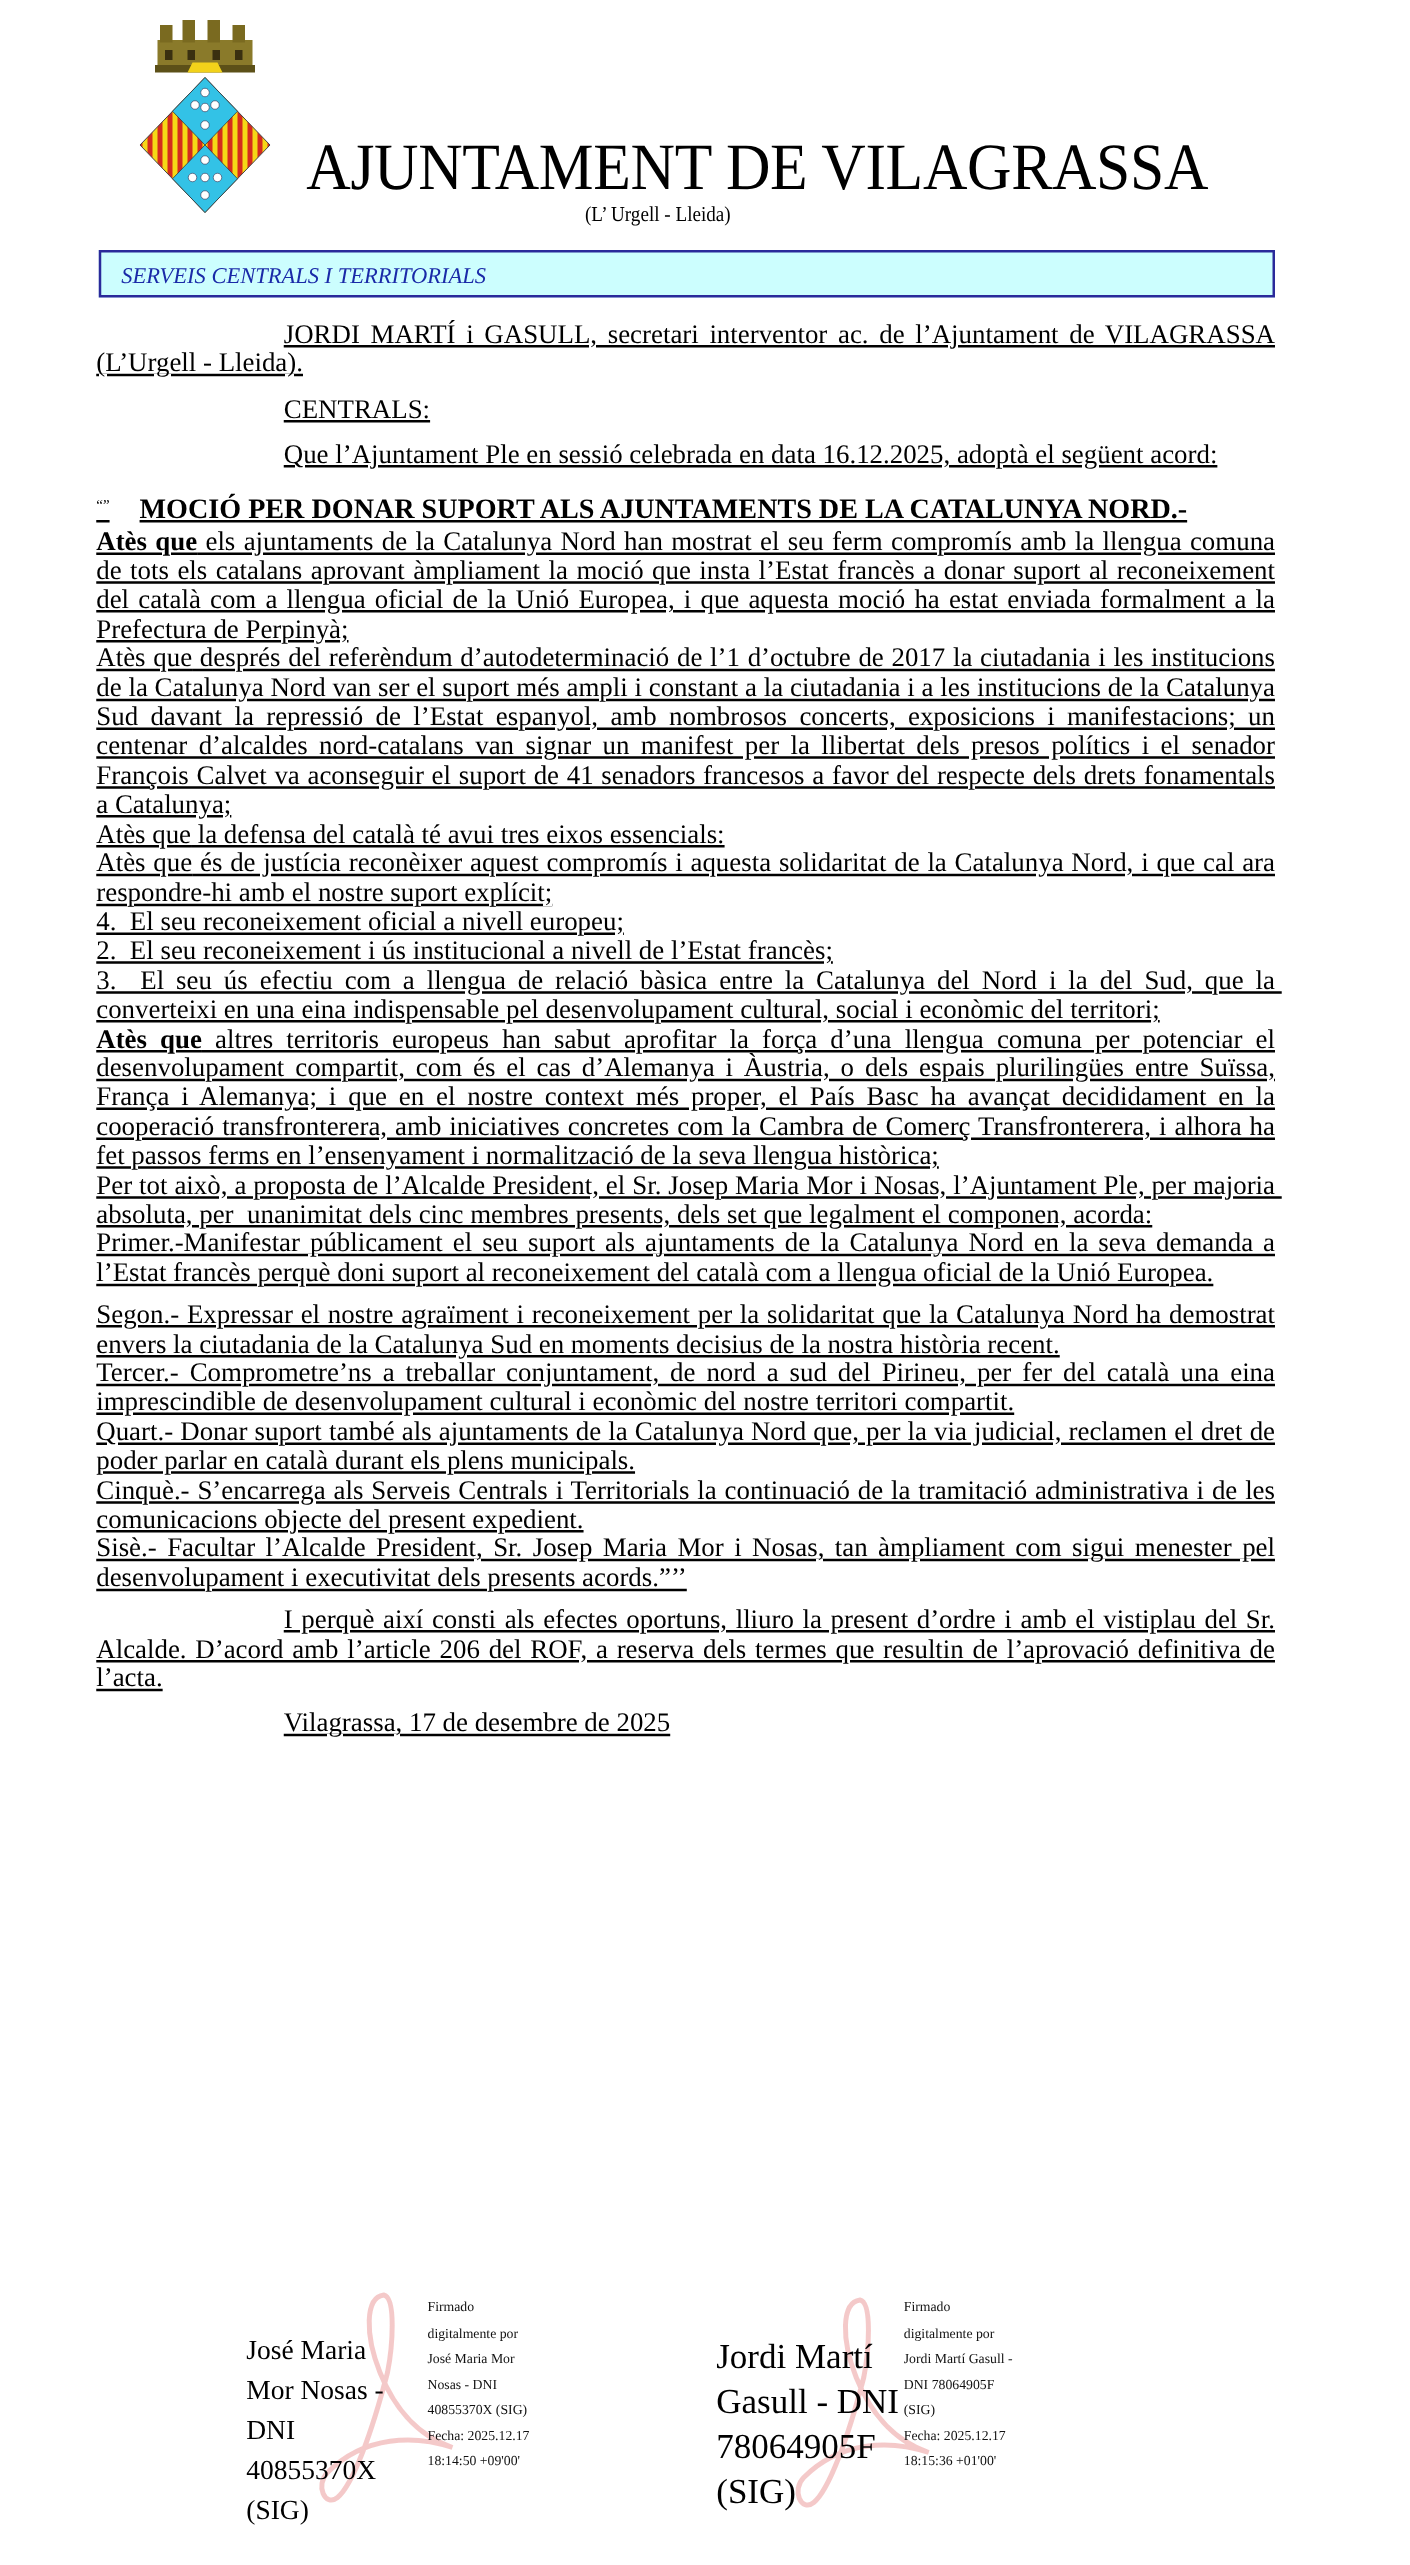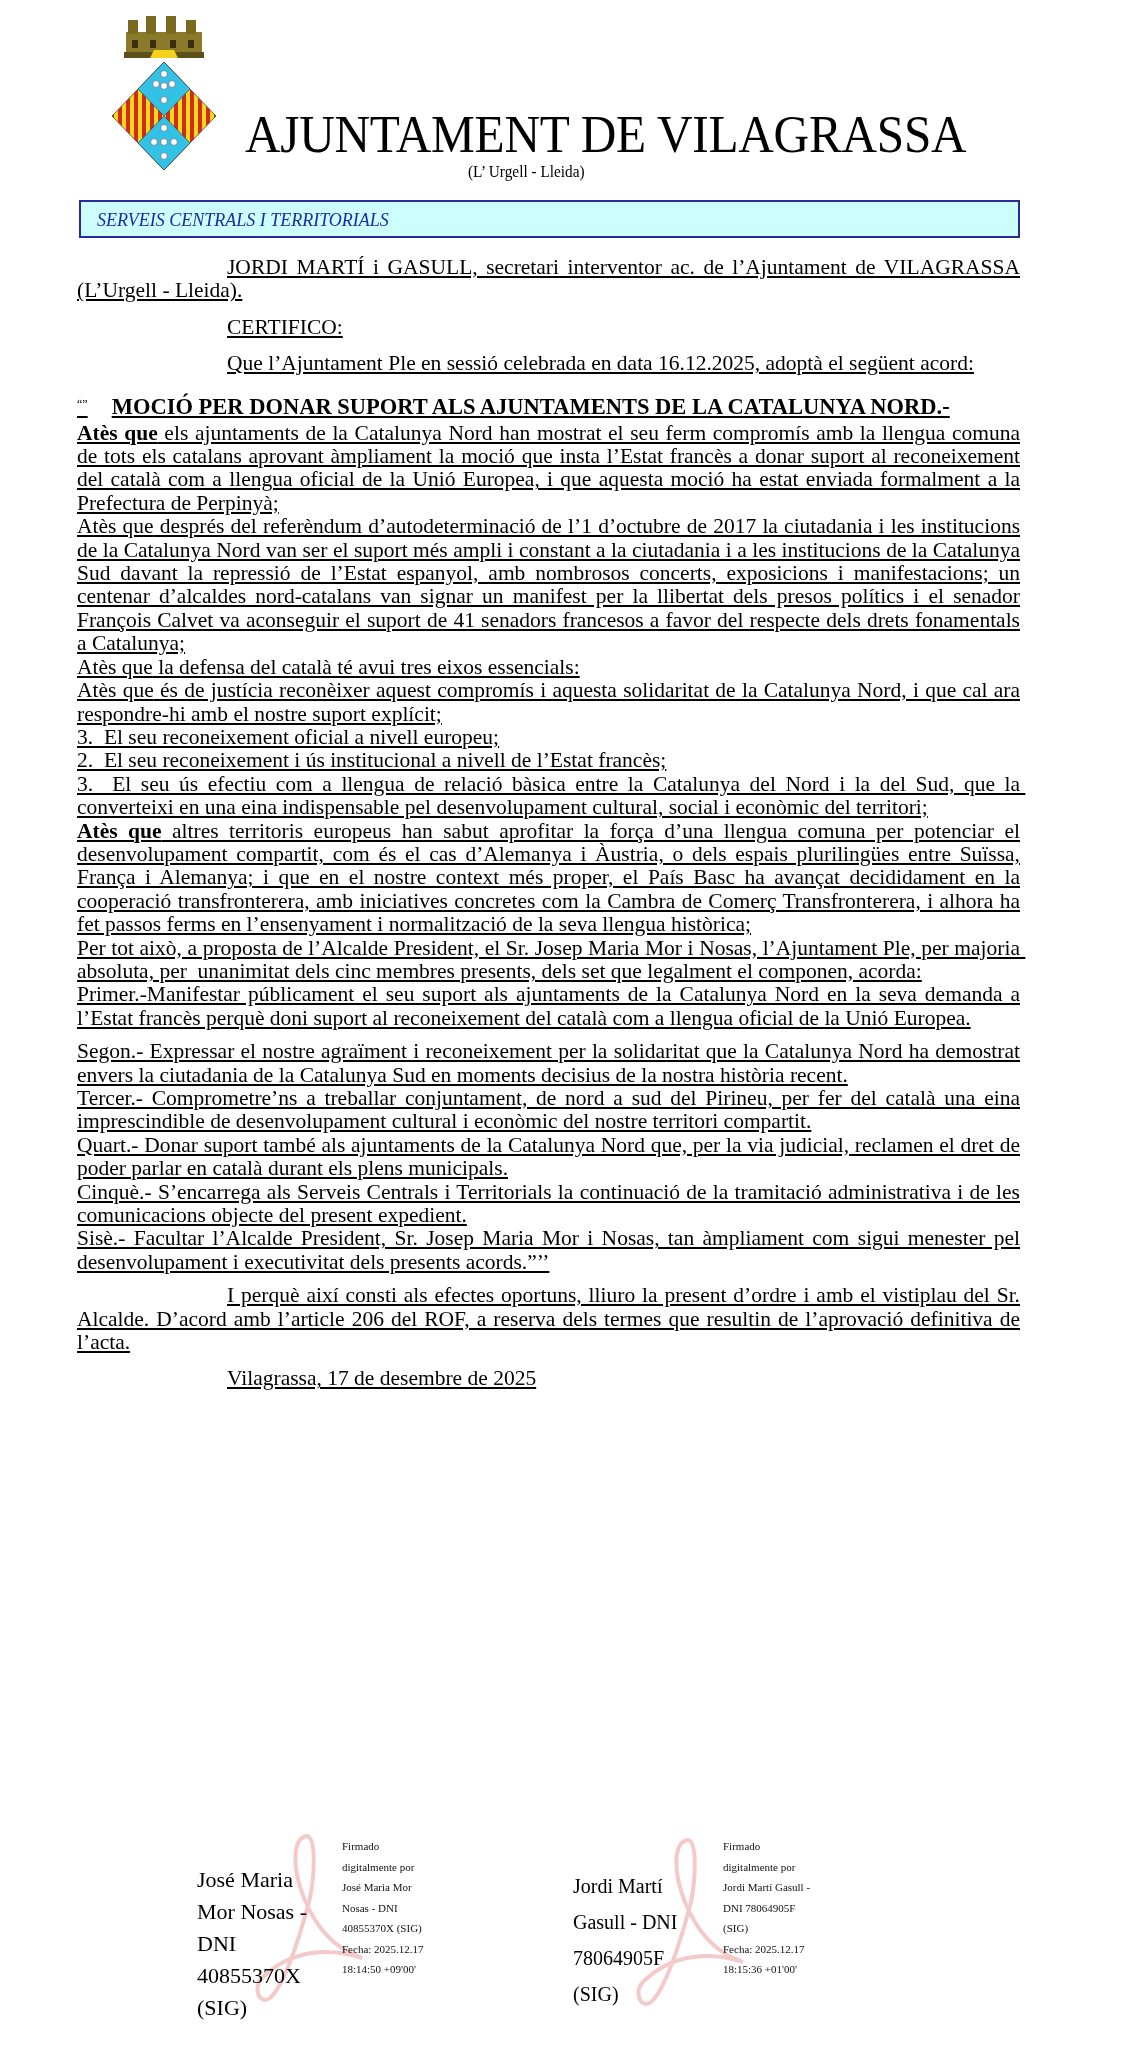--- a/index.html
+++ b/index.html
@@ -24,21 +24,21 @@
   b { font-weight:bold; }
 
   .sig { position:absolute; top:1848px; }
   .sig-name { position:absolute; left:0; top:16px; font-size:22px; line-height:32px; white-space:nowrap; }
   .sig-detail { position:absolute; font-size:11px; line-height:20.5px; white-space:nowrap; color:#111; }
   .sig-watermark { position:absolute; top:-20px; width:120px; height:190px; opacity:0.45; }
   #sig1 { left:197px; }
   #sig1 .sig-detail { left:145px; top:-12px; }
   #sig1 .sig-watermark { left:55px; }
   #sig2 { left:573px; top:1852px; }
-  #sig2 .sig-name { font-size:20px; line-height:36px; }
+  #sig2 .sig-name { font-size:28px; line-height:36px; }
   #sig2 .sig-detail { left:150px; top:-16px; }
   #sig2 .sig-watermark { left:60px; }
 </style>
 </head>
 <body>
 
 <svg id="crest" viewBox="0 0 108 158">
   <g>
     <rect x="16" y="18" width="76" height="22" fill="#8a7a2a"></rect>
     <rect x="18" y="6" width="10" height="14" fill="#7a6a20"></rect>
@@ -79,31 +79,31 @@
 
 <div id="title" class="serif">AJUNTAMENT DE VILAGRASSA</div>
 <div id="subtitle" class="serif">(L’ Urgell  -  Lleida)</div>
 
 <div id="dept-box">
   <span id="dept-label" class="sans">SERVEIS CENTRALS I TERRITORIALS</span>
 </div>
 
 <div id="body-text" class="serif">
   <p class="indent">JORDI MARTÍ i GASULL, secretari interventor ac. de l’Ajuntament de VILAGRASSA (L’Urgell - Lleida).</p>
-  <p class="indent gap-m">CERTIFICO:</p>
+  <p class="indent gap-m">CENTRALS:</p>
   <p class="indent gap-m">Que l’Ajuntament Ple en sessió celebrada en data 16.12.2025, adoptà el següent acord:</p>
 
   <p class="heading gap-m"><span class="quote-mark">“”</span><span>MOCIÓ PER DONAR SUPORT ALS AJUNTAMENTS DE LA CATALUNYA NORD.-</span></p>
 
   <p><b>Atès que</b><span> els ajuntaments de la Catalunya Nord han mostrat el seu ferm compromís amb la llengua comuna de tots els catalans aprovant àmpliament la moció que insta l’Estat francès a donar suport al reconeixement del català com a llengua oficial de la Unió Europea, i que aquesta moció ha estat enviada formalment a la Prefectura de Perpinyà;</span></p>
   <p><span>Atès que</span><span> després del referèndum d’autodeterminació de l’1 d’octubre de 2017 la ciutadania i les institucions de la Catalunya Nord van ser el suport més ampli i constant a la ciutadania i a les institucions de la Catalunya Sud davant la repressió de l’Estat espanyol, amb nombrosos concerts, exposicions i manifestacions; un centenar d’alcaldes nord-catalans van signar un manifest per la llibertat dels presos polítics i el senador François Calvet va aconseguir el suport de 41 senadors francesos a favor del respecte dels drets fonamentals a Catalunya;</span></p>
   <p><span>Atès que</span><span> la defensa del català té avui tres eixos essencials:</span></p>
   <p><span>Atès que</span><span> és de justícia reconèixer aquest compromís i aquesta solidaritat de la Catalunya Nord, i que cal ara respondre-hi amb el nostre suport explícit;</span></p>
 
-  <p style="white-space:pre-wrap">3.  El seu reconeixement oficial a nivell europeu;</p>
+  <p style="white-space:pre-wrap">4.  El seu reconeixement oficial a nivell europeu;</p>
   <p style="white-space:pre-wrap">2.  El seu reconeixement i ús institucional a nivell de l’Estat francès;</p>
   <p style="white-space:pre-wrap">3.  El seu ús efectiu com a llengua de relació bàsica entre la Catalunya del Nord i la del Sud, que la converteixi en una eina indispensable pel desenvolupament cultural, social i econòmic del territori;</p>
 
   <p><b>Atès que</b><span> altres territoris europeus han sabut aprofitar la força d’una llengua comuna per potenciar el desenvolupament compartit, com és el cas d’Alemanya i Àustria, o dels espais plurilingües entre Suïssa, França i Alemanya; i que en el nostre context més proper, el País Basc ha avançat decididament en la cooperació transfronterera, amb iniciatives concretes com la Cambra de Comerç Transfronterera, i alhora ha fet passos ferms en l’ensenyament i normalització de la seva llengua històrica;</span></p>
 
   <p style="white-space:pre-wrap">Per tot això, a proposta de l’Alcalde President, el Sr. Josep Maria Mor i Nosas, l’Ajuntament Ple, per majoria absoluta, per  unanimitat dels cinc membres presents, dels set que legalment el componen, acorda:</p>
 
   <p>Primer.-Manifestar públicament el seu suport als ajuntaments de la Catalunya Nord en la seva demanda a l’Estat francès perquè doni suport al reconeixement del català com a llengua oficial de la Unió Europea.</p>
   <p class="gap-s">Segon.- Expressar el nostre agraïment i reconeixement per la solidaritat que la Catalunya Nord ha demostrat envers la ciutadania de la Catalunya Sud en moments decisius de la nostra història recent.</p>
   <p>Tercer.- Comprometre’ns a treballar conjuntament, de nord a sud del Pirineu, per fer del català una eina imprescindible de desenvolupament cultural i econòmic del nostre territori compartit.</p>

